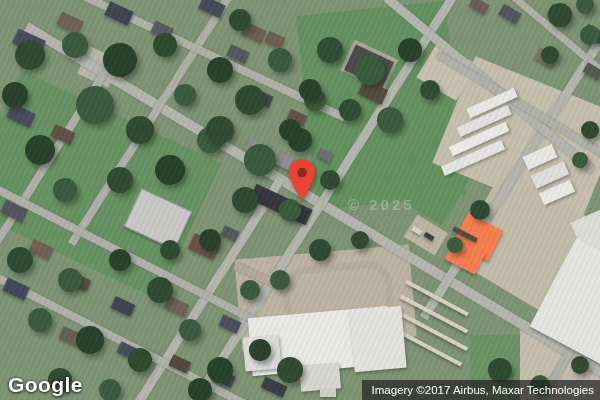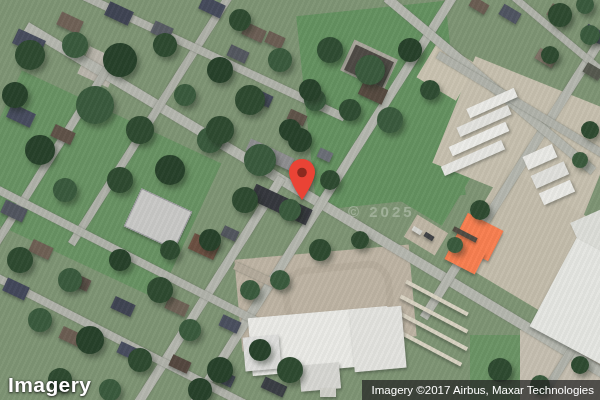--- a/index.html
+++ b/index.html
@@ -6,21 +6,21 @@
   .map{position:relative;width:600px;height:400px;overflow:hidden;background:#7e9474;font-family:"Liberation Sans",sans-serif;}
   .scene{position:absolute;inset:0;}
   .scn{position:absolute;}
   .road{box-shadow:0 0 2px rgba(90,95,85,0.6);}
   .building{box-shadow:1px 2px 3px rgba(30,35,30,0.35);}
   .patch{box-shadow:none;}
   .loop{background:transparent;}
   .trees{overflow:visible;}
   .tree{position:absolute;border-radius:50%;box-shadow:3px 4px 5px rgba(25,35,25,0.4);}
   .texture{position:absolute;inset:0;background:repeating-linear-gradient(115deg,rgba(255,255,255,0.025) 0 2px,rgba(20,30,20,0.03) 2px 5px);pointer-events:none;}
-  .watermark{position:absolute;left:348px;top:203px;font-size:15px;font-weight:bold;letter-spacing:3px;color:rgba(255,255,255,0.26);}
+  .watermark{position:absolute;left:348px;top:196px;font-size:15px;font-weight:bold;letter-spacing:3px;color:rgba(255,255,255,0.26);}
   .pin{position:absolute;left:288px;top:158px;filter:drop-shadow(1px 2px 2px rgba(0,0,0,0.45));}
   .logo{position:absolute;left:8px;top:373px;font-size:21px;font-weight:600;color:#fff;letter-spacing:0.4px;
         text-shadow:0 1px 3px rgba(0,0,0,0.75),0 0 2px rgba(0,0,0,0.55);}
   .attribution{position:absolute;right:0;bottom:0;height:20px;line-height:20px;padding:0 6px 0 10px;
         background:rgba(34,34,34,0.72);color:#fff;font-size:11.5px;white-space:nowrap;}
 </style>
 </head>
 <body>
 
 <div class="map">
@@ -198,15 +198,15 @@
         <div class="tree" style="left: 1px; top: 1px; width: 18px; height: 18px; background: rgb(46, 74, 48);"></div>
         <div class="tree" style="left: -8px; top: 32px; width: 16px; height: 16px; background: rgb(58, 90, 61);"></div>
       </div>
     </div>
   <div class="texture"></div>
   <div class="watermark">© 2025</div>
   <svg class="pin" width="28" height="44" viewBox="0 0 28 44">
     <path d="M14 1C6.8 1 1 6.8 1 14c0 9.8 13 28 13 28s13-18.2 13-28C27 6.8 21.2 1 14 1z" fill="#EA4335"></path>
     <circle cx="14" cy="14.5" r="4.8" fill="#8C2A1F"></circle>
   </svg>
-  <div class="logo">Imagery</div>
+  <div class="logo">Google</div>
   <div class="attribution">Imagery ©2017 Airbus, Maxar Technologies</div>
 </div>
 
 </body></html>

